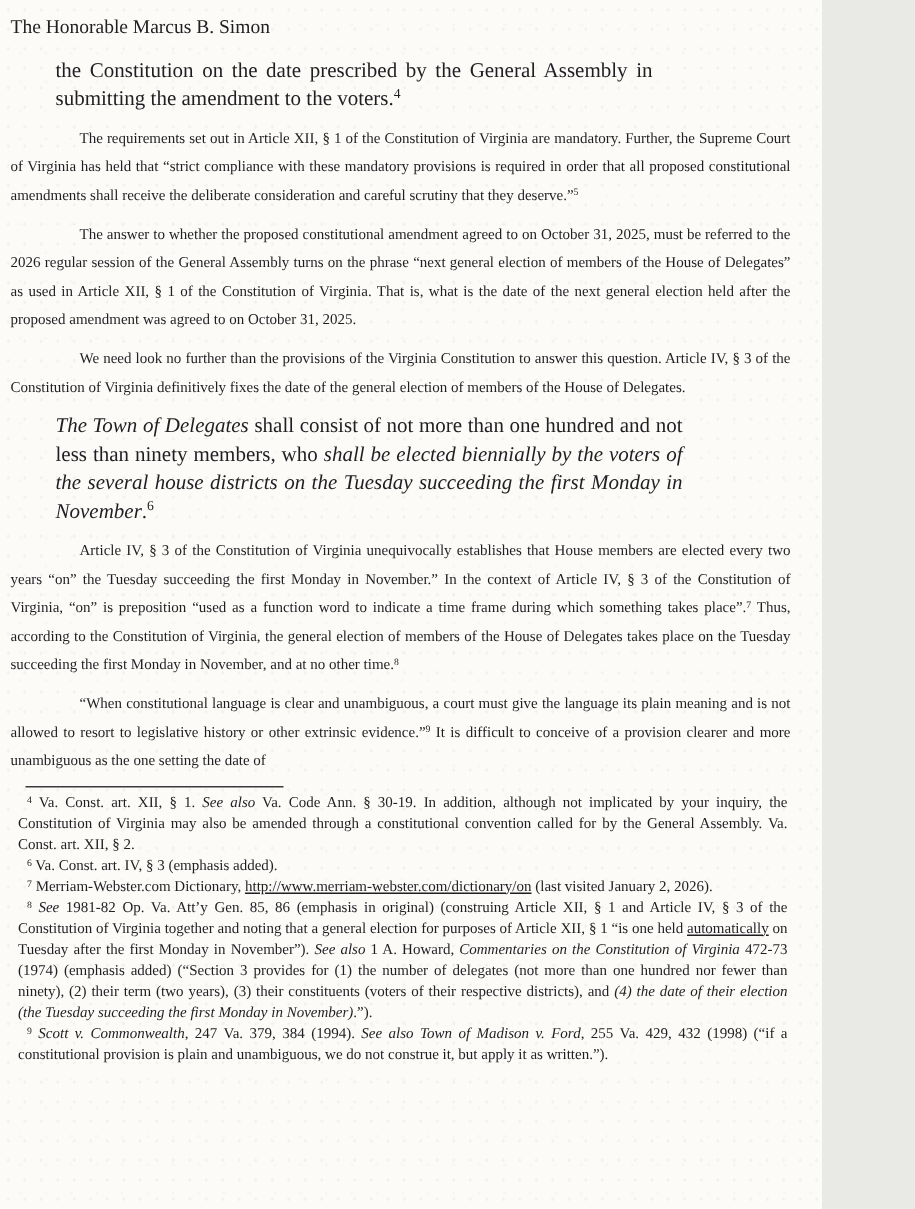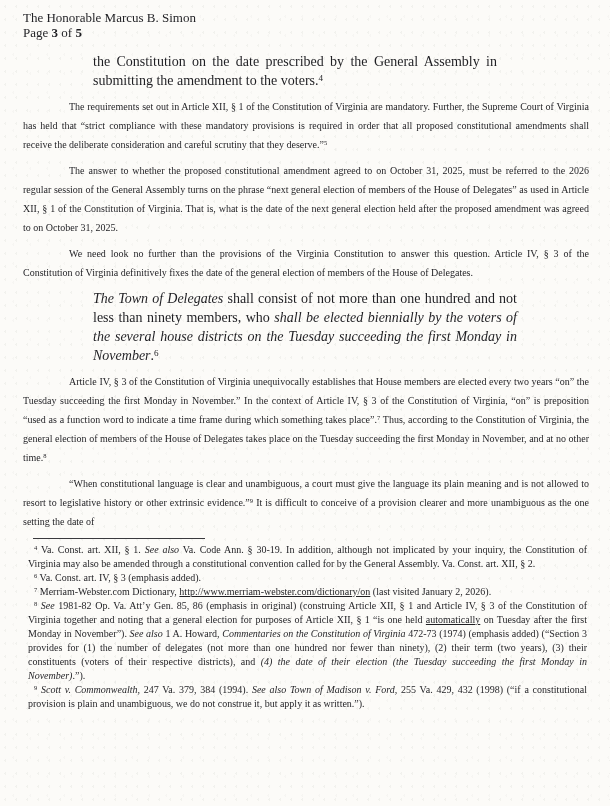--- a/index.html
+++ b/index.html
@@ -3,42 +3,42 @@
 <meta charset="utf-8">
 <style>
   html, body { margin: 0; padding: 0; }
   body {
     width: 610px; height: 806px;
     background: #e9e9e6;
     font-family: "Liberation Serif", serif;
   }
   .page {
     position: relative;
-    width: 610px; height: 806px;
+    width: 548px; height: 806px;
     box-sizing: border-box;
-    padding: 11px 21px 0 23px;
+    padding: 11px 21px 0 7px;
     overflow: hidden;
     background-color: #fcfbf8;
     background-image:
       radial-gradient(rgba(175,175,165,0.13) 1px, transparent 1px),
       radial-gradient(rgba(195,195,185,0.09) 1px, transparent 1px);
     background-size: 11px 13px, 17px 19px;
     background-position: 0 0, 5px 7px;
     color: #1f1f23;
   }
   .header { font-size: 13px; line-height: 14.5px; margin-bottom: 12px; }
   .para {
     margin: 0 0 7px 0;
     font-size: 10px;
     line-height: 19px;
     text-align: justify;
     text-indent: 46px;
   }
   .bq {
-    margin: 0 92px 7px 70px;
+    margin: 0 92px 7px 30px;
     font-size: 14px;
     line-height: 19px;
     text-align: justify;
   }
   .bq.quote { margin-right: 72px; margin-top: 2px; }
   .seg-b { font-weight: bold; }
   .seg-i { font-style: italic; }
   .seg-u { text-decoration: underline; }
   .seg-link { text-decoration: underline; color: #1f1f23; cursor: pointer; }
   .seg-sup { font-size: 0.65em; position: relative; top: -0.45em; line-height: 0; }
@@ -56,21 +56,20 @@
     margin: 0 2px 0 5px;
   }
 </style>
 </head>
 <body>
 
 <div class="page">
 
   <div class="header">
     <div class="hline">The Honorable Marcus B. Simon</div>
-    <div class="hline"><span>Page </span><span class="seg-b">3</span><span> of </span><span class="seg-b">5</span></div>
   </div>
 
   <div class="letter-body">
     <div class="bq cont"><span>the Constitution on the date prescribed by the General Assembly in submitting the amendment to the voters.</span><span class="seg-sup">4</span></div>
     <p class="para"><span>The requirements set out in Article XII, § 1 of the Constitution of Virginia are mandatory. Further, the Supreme Court of Virginia has held that “strict compliance with these mandatory provisions is required in order that all proposed constitutional amendments shall receive the deliberate consideration and careful scrutiny that they deserve.”</span><span class="seg-sup">5</span></p>
     <p class="para"><span>The answer to whether the proposed constitutional amendment agreed to on October 31, 2025, must be referred to the 2026 regular session of the General Assembly turns on the phrase “next general election of members of the House of Delegates” as used in Article XII, § 1 of the Constitution of Virginia. That is, what is the date of the next general election held after the proposed amendment was agreed to on October 31, 2025.</span></p>
     <p class="para"><span>We need look no further than the provisions of the Virginia Constitution to answer this question. Article IV, § 3 of the Constitution of Virginia definitively fixes the date of the general election of members of the House of Delegates.</span></p>
     <div class="bq quote"><span class="seg-i">The Town of Delegates</span><span> shall consist of not more than one hundred and not less than ninety members, who </span><span class="seg-i">shall be elected biennially by the voters of the several house districts on the Tuesday succeeding the first Monday in November</span><span>.</span><span class="seg-sup">6</span></div>
     <p class="para"><span>Article IV, § 3 of the Constitution of Virginia unequivocally establishes that House members are elected every two years “on” the Tuesday succeeding the first Monday in November.” In the context of Article IV, § 3 of the Constitution of Virginia, “on” is preposition “used as a function word to indicate a time frame during which something takes place”.</span><span class="seg-sup">7</span><span> Thus, according to the Constitution of Virginia, the general election of members of the House of Delegates takes place on the Tuesday succeeding the first Monday in November, and at no other time.</span><span class="seg-sup">8</span></p>
     <p class="para"><span>“When constitutional language is clear and unambiguous, a court must give the language its plain meaning and is not allowed to resort to legislative history or other extrinsic evidence.”</span><span class="seg-sup">9</span><span> It is difficult to conceive of a provision clearer and more unambiguous as the one setting the date of</span></p>

